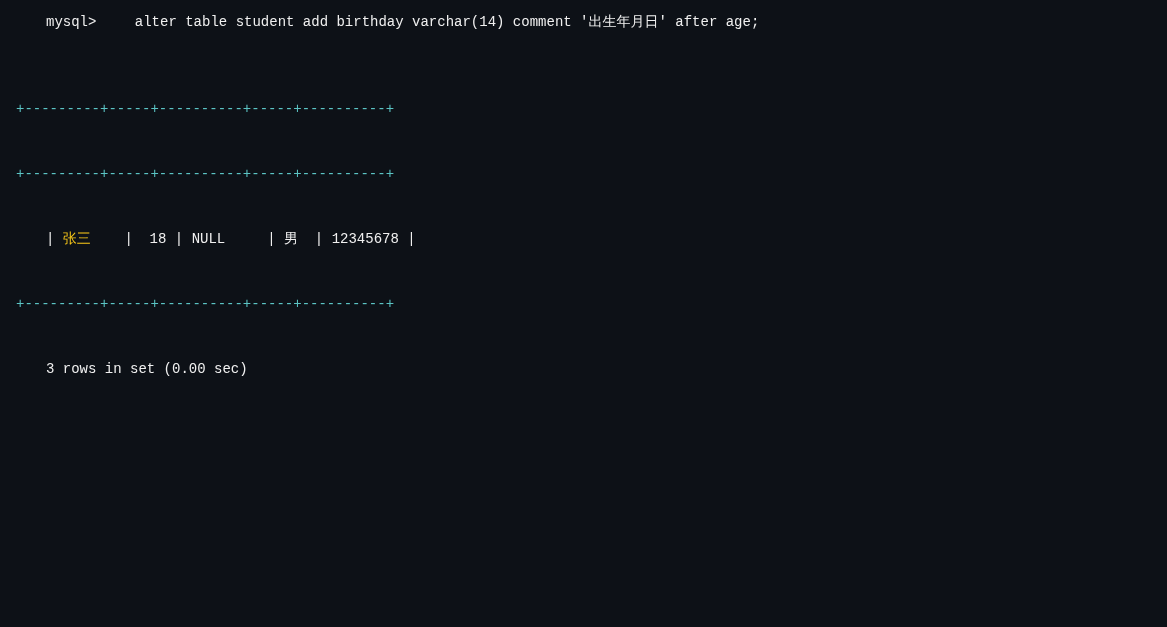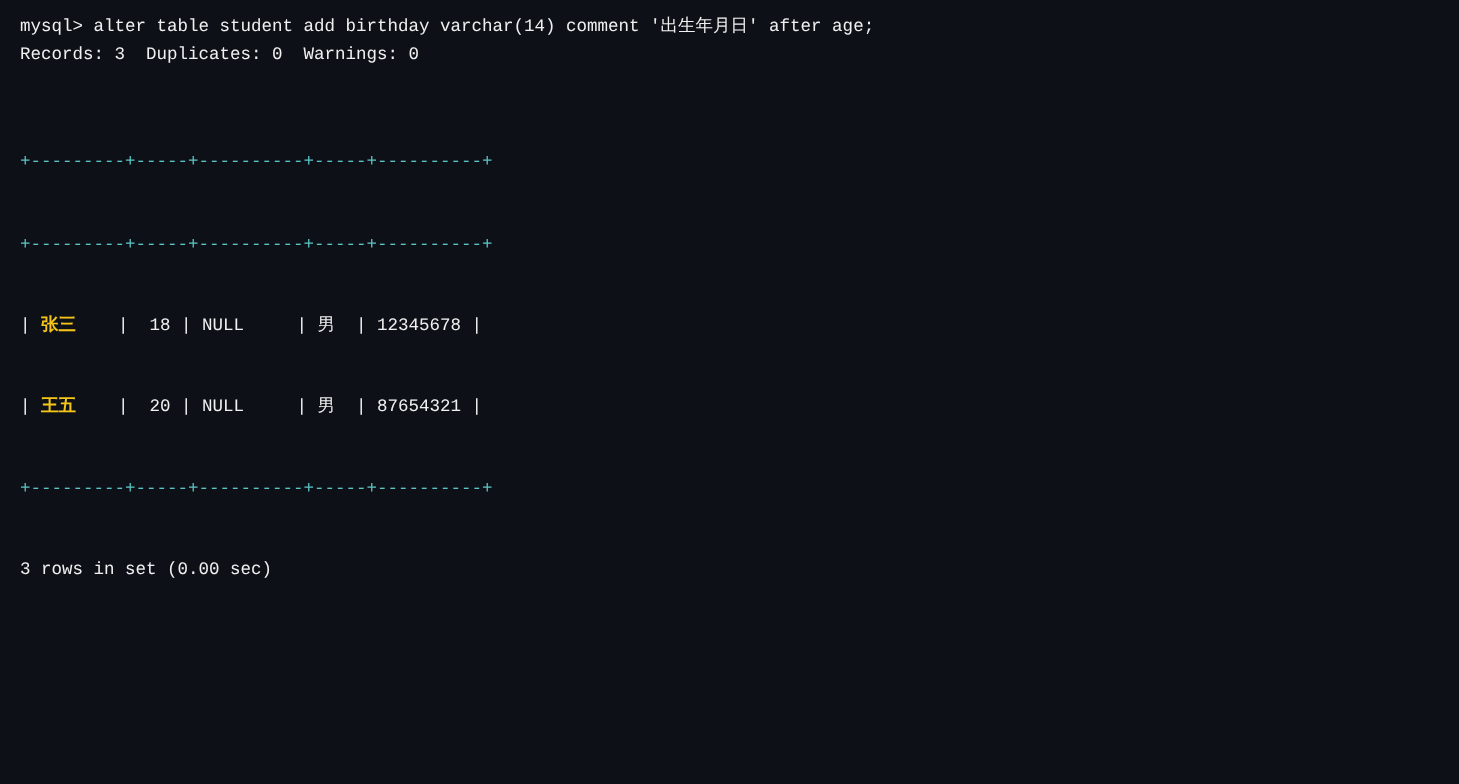--- a/index.html
+++ b/index.html
@@ -26,39 +26,37 @@
     .empty { height: 1.55em; }
     
     .table-block {
       font-family: 'Courier New', Courier, monospace;
       font-size: 14px;
       white-space: pre;
       line-height: 1.55;
     }
 
     .cyan { color: #5bc4c4; }
-    .white { color: #f0f0f0; }
-    .yellow { color: #f5c518; font-weight: bold; }
+    .white { color: #f0f0f0; margin-left: 30px; }
+    .yellow { color: #f5c518; }
   </style>
 </head>
 <body>
 
 <div class="terminal" data-name="terminal">
 
   <div class="line" data-name="command-line-1"><span class="white" data-name="prompt-1">mysql&gt; </span><span class="white" data-name="cmd-alter">alter table student add birthday varchar(14) comment '出生年月日' after age;</span></div>
 
 
-  <div class="line white" data-name="records-info">Records: 3  Duplicates: 0  Warnings: 0</div>
 
   <div class="empty" data-name="empty-line-1"></div>
 
 
   <div class="table-block" data-name="select-table">
     <div class="line cyan" data-name="select-divider-top">+---------+-----+----------+-----+----------+</div>
     <div class="line cyan" data-name="select-divider-mid">+---------+-----+----------+-----+----------+</div>
     <div class="line white" data-name="select-row-1">| <span class="yellow" data-name="name-1">张三</span>    |  18 | NULL     | 男  | 12345678 |</div>
-    <div class="line white" data-name="select-row-3">| <span class="yellow" data-name="name-3">王五</span>    |  20 | NULL     | 男  | 87654321 |</div>
     <div class="line cyan" data-name="select-divider-bottom">+---------+-----+----------+-----+----------+</div>
   </div>
 
   <div class="line white" data-name="select-result">3 rows in set (0.00 sec)</div>
 
 </div>
 
 </body></html>

